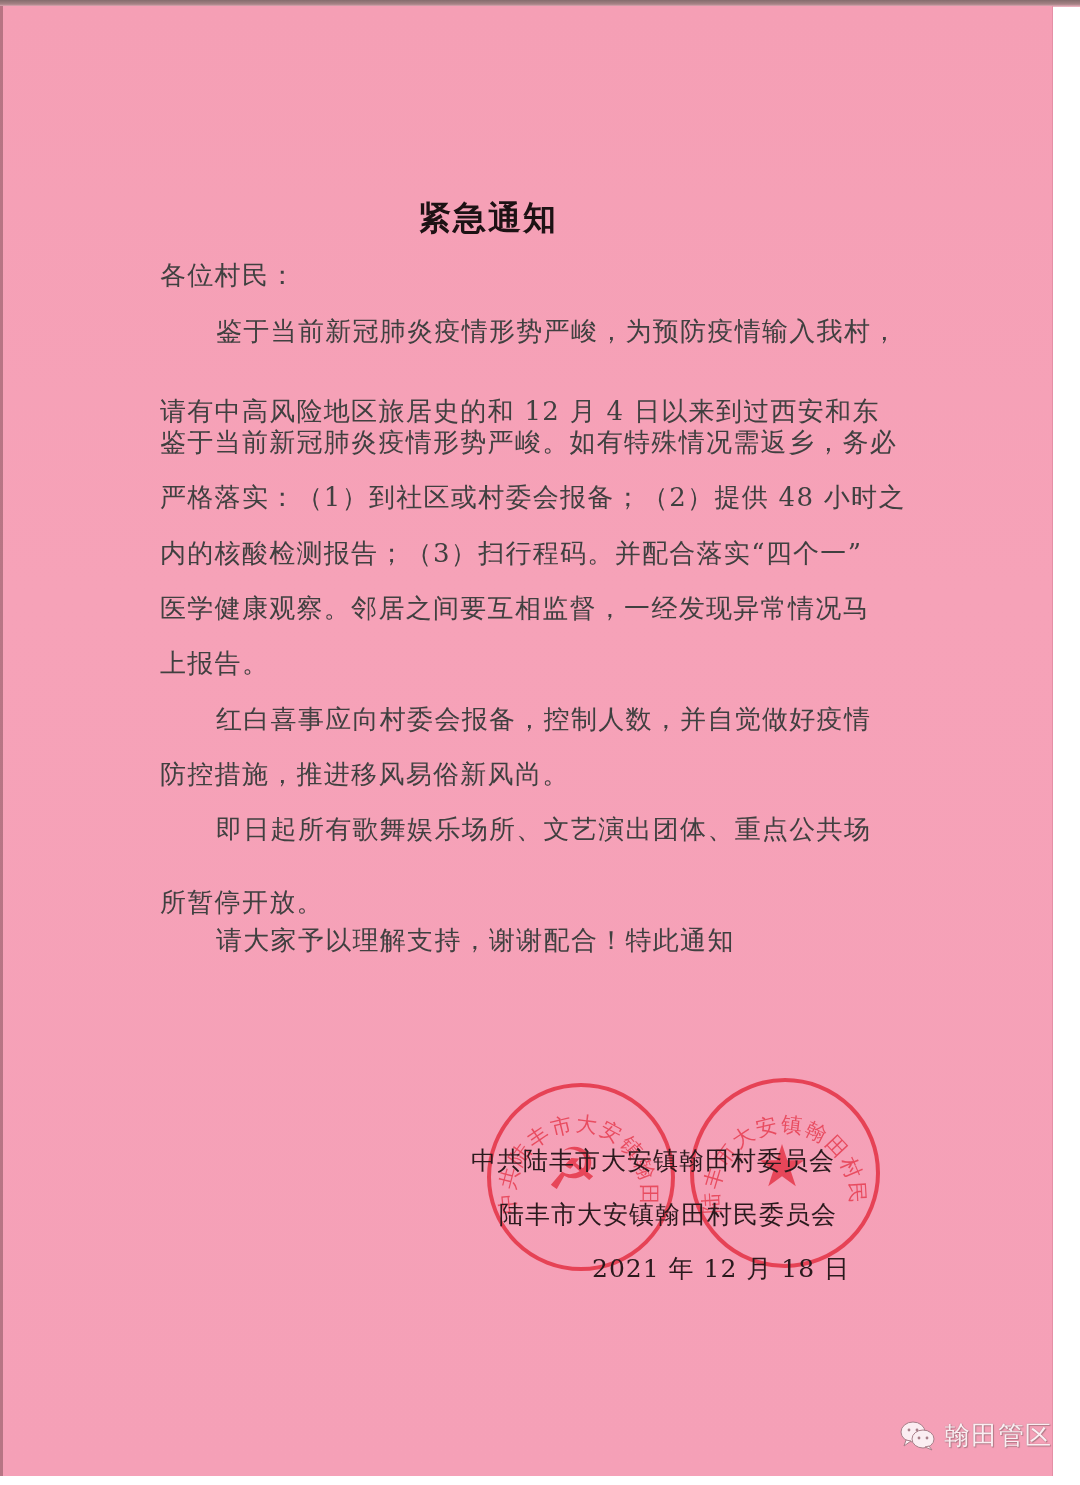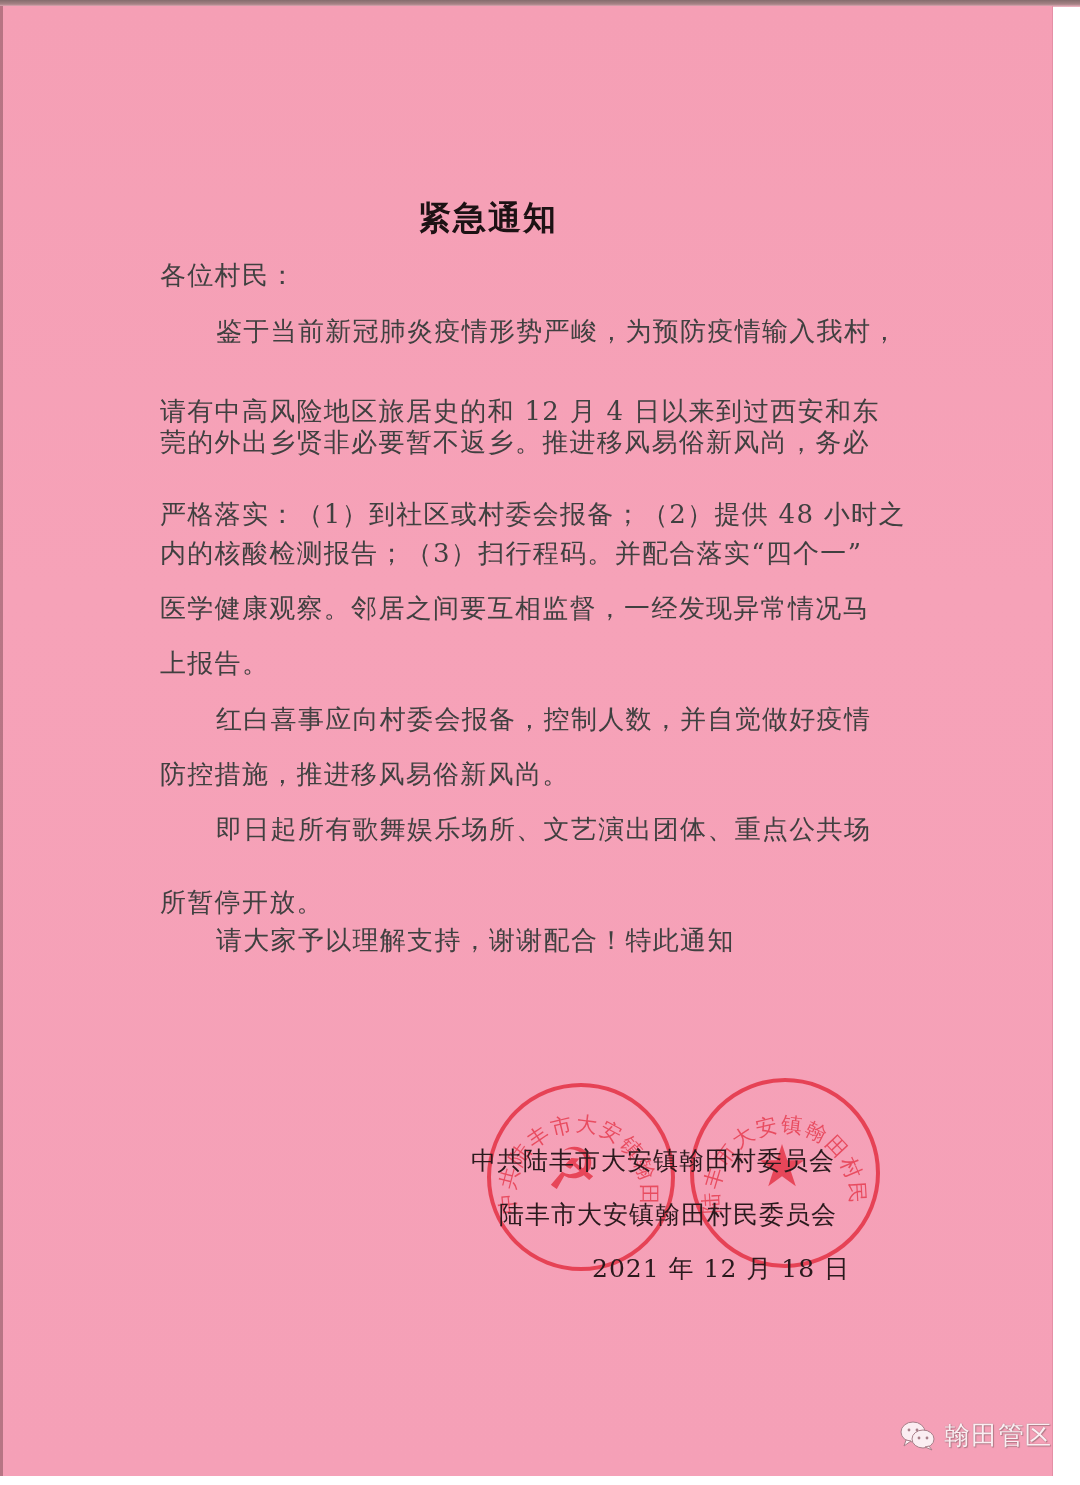--- a/index.html
+++ b/index.html
@@ -55,22 +55,22 @@
 <div class="top-edge"></div>
 <div class="sheet"></div>
 <div class="left-edge"></div>
 
 <div class="title">紧急通知</div>
 
 <div class="line" style="top:258px;">各位村民：</div>
 
 <div class="line indent" style="top:314px;">鉴于当前新冠肺炎疫情形势严峻，为预防疫情输入我村，</div>
 <div class="line" style="top:358px;margin-top:36px;">请有中高风险地区旅居史的和 12 月 4 日以来到过西安和东</div>
-<div class="line" style="top:425px;">莞的外出乡贤非必要暂不返乡。推进移风易俗新风尚，务必</div>
-<div class="line" style="top:497px;">严格落实：（1）到社区或村委会报备；（2）提供 48 小时之</div>
+<div class="line" style="top:425px;">鉴于当前新冠肺炎疫情形势严峻。如有特殊情况需返乡，务必</div>
+<div class="line" style="top:480px;">严格落实：（1）到社区或村委会报备；（2）提供 48 小时之</div>
 <div class="line" style="top:536px;">内的核酸检测报告；（3）扫行程码。并配合落实“四个一”</div>
 <div class="line" style="top:591px;text-align:right;">医学健康观察。邻居之间要互相监督，一经发现异常情况马</div>
 <div class="line" style="top:646px;">上报告。</div>
 
 <div class="line indent" style="top:702px;">红白喜事应向村委会报备，控制人数，并自觉做好疫情</div>
 <div class="line" style="top:757px;">防控措施，推进移风易俗新风尚。</div>
 
 <div class="line indent" style="top:812px;text-align:center;">即日起所有歌舞娱乐场所、文艺演出团体、重点公共场</div>
 <div class="line" style="top:868px;margin-top:17px;">所暂停开放。</div>
 

